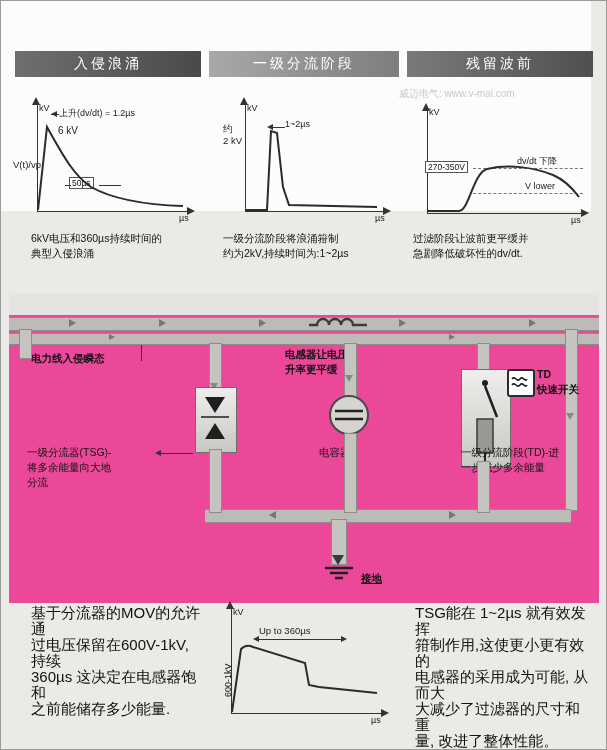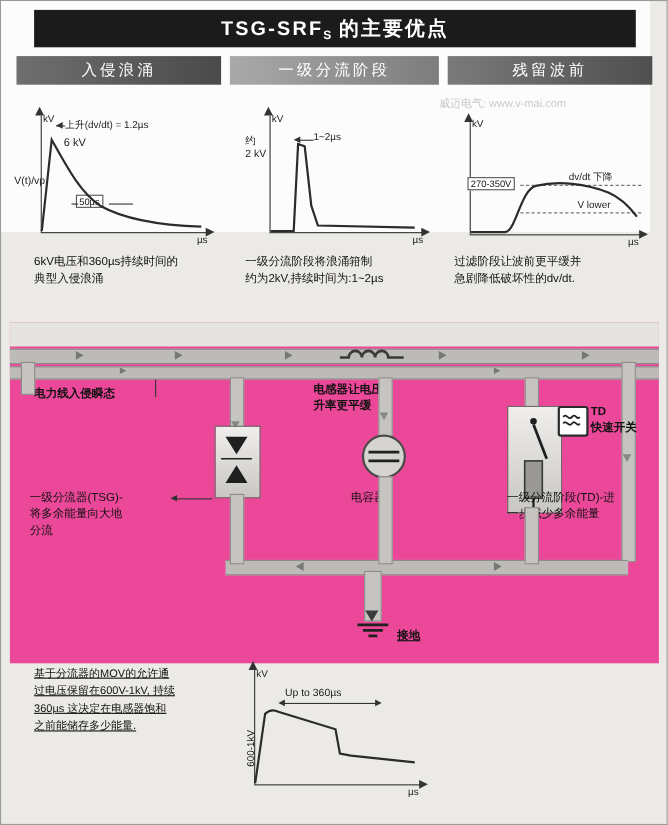--- a/index.html
+++ b/index.html
@@ -48,42 +48,37 @@
 
   .bus{position:absolute;background:#bdbbb8;border-top:1px solid #8e8c89;border-bottom:1px solid #8e8c89;}
   .wire{position:absolute;background:#c6c4c1;border:1px solid #8e8c89;}
 
   .lbl{position:absolute;font-size:10.5px;line-height:15px;color:#111;}
   .lbl.b{font-weight:bold;}
 
   .box3d{position:absolute;background:linear-gradient(180deg,#efeeec,#c9c7c4);border:1px solid #6f6d6a;}
 
   
-  .btext{position:absolute;font-size:10px;line-height:16px;color:#111;text-decoration:underline;}
+  .btext{position:absolute;font-size:15px;line-height:16px;color:#111;}
 
   
   #bgraph{position:absolute;left:208px;top:600px;width:190px;height:140px;}
 
   .bl-panel{position:absolute;left:8px;top:596px;width:196px;height:148px;}
   .br-panel{position:absolute;left:404px;top:596px;width:194px;height:148px;}
   .vert{
     position:absolute;transform:rotate(-90deg);transform-origin:left top;
     font-size:9px;color:#111;white-space:nowrap;
   }
 </style>
 </head>
 <body>
 
 <div id="root">
 
-  <div class="title-bar">
-    <div class="t">
-      <span>TSG-SRF</span><span class="sub">S</span><span> 的主要优点</span>
-    </div>
-  </div>
 
   <div class="colhead" id="ch1">
     <span>入侵浪涌</span>
   </div>
   <div class="colhead" id="ch2">
     <span>一级分流阶段</span>
   </div>
   <div class="colhead" id="ch3">
     <span>残留波前</span>
   </div>
@@ -273,14 +268,21 @@
     <div style="position:absolute;left:44px;top:35px;width:0;height:0;border-top:3px solid transparent;border-bottom:3px solid transparent;border-right:6px solid #333;"></div>
     <div style="position:absolute;left:132px;top:35px;width:0;height:0;border-top:3px solid transparent;border-bottom:3px solid transparent;border-left:6px solid #333;"></div>
 
     <div class="vert" style="left:14px;top:96px;">600-1kV</div>
 
     <svg width="190" height="130" style="position:absolute;left:0;top:0;">
       <path d="M23,111 L32,48 C36,44 40,44 44,46 L96,62 L100,84 L110,86 L168,92" fill="none" stroke="#2b2b2b" stroke-width="2"></path>
     </svg>
   </div>
 
+  <div class="br-panel">
+    <div class="btext" style="left:10px;top:8px;width:178px;white-space:pre-line;">TSG能在 1~2µs 就有效发挥
+箝制作用,这使更小更有效的
+电感器的采用成为可能, 从而大
+大减少了过滤器的尺寸和重
+量, 改进了整体性能。</div>
+  </div>
 
 </div>
 
 </body></html>

